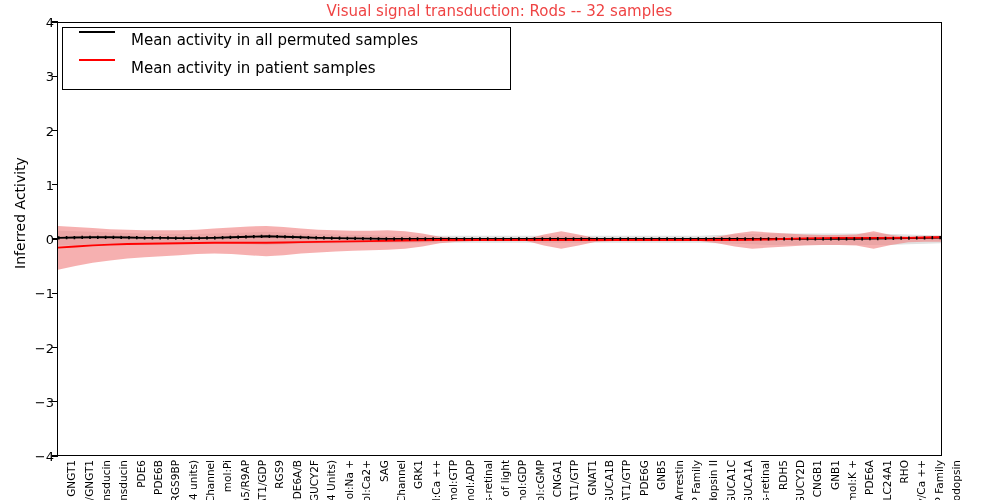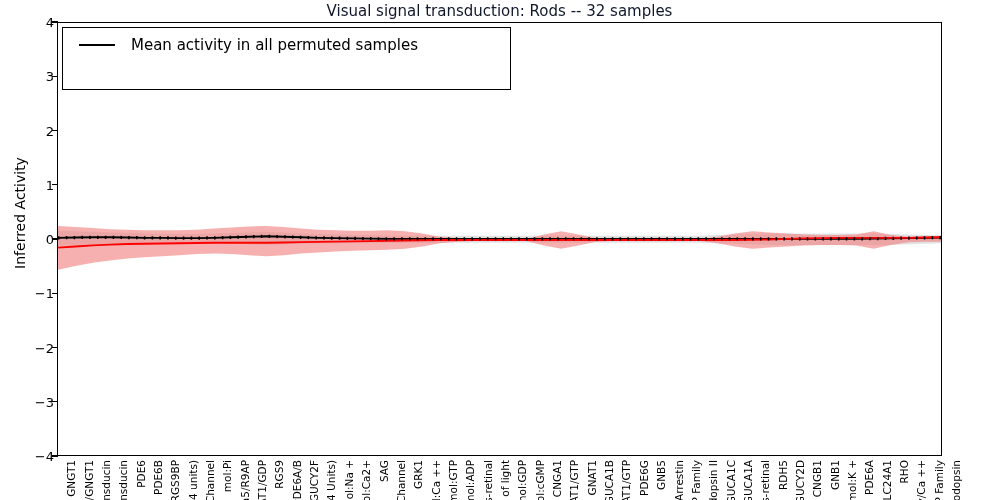--- a/index.html
+++ b/index.html
@@ -20,21 +20,21 @@
     width: 1000px;
     height: 500px;
   }
   .chart-title {
     position: absolute;
     left: 57px;
     top: 2px;
     width: 885px;
     text-align: center;
     font-size: 15px;
-    color: #0f172a;
+    color: #ef4444;
     white-space: nowrap;
   }
   .ylabel {
     position: absolute;
     left: -90px;
     top: 205px;
     width: 220px;
     text-align: center;
     font-size: 14px;
     color: #000;
@@ -94,21 +94,21 @@
     border: 1.3px solid #000;
     background: #fff;
     box-sizing: border-box;
     z-index: 20;
   }
   .legend-row {
     position: absolute;
     left: 8px;
     height: 28px;
     display: flex;
-    align-items: center;
+    align-items: flex-start;
   }
   .legend-row.r0 { top: 3px; }
   .legend-row.r1 { top: 31px; }
   .legend-swatch {
     width: 36px;
     height: 0;
     border-top-width: 2px;
     border-top-style: solid;
     margin-left: 8px;
     margin-right: 16px;
@@ -222,16 +222,20 @@
       <div class="xtick-label" style="left: 911.494px; top: 460px; transform: rotate(-90deg) translate(-100%, 50%); transform-origin: 0px 0px; position: absolute; bottom: auto;">GCAP Family/Ca ++</div>
       <div class="xtick-label" style="left: 928.847px; top: 460px; transform: rotate(-90deg) translate(-100%, 50%); transform-origin: 0px 0px; position: absolute; bottom: auto;">GC1/GCAP Family</div>
       <div class="xtick-label" style="left: 946.2px; top: 460px; transform: rotate(-90deg) translate(-100%, 50%); transform-origin: 0px 0px; position: absolute; bottom: auto;">Rhodopsin</div>
     </div>
 
   <div class="legend-box">
     <div class="legend-row r0">
       <span class="legend-swatch" id="sw0" style="border-top-color: rgb(0, 0, 0);"></span>
       <span class="legend-text">Mean activity in all permuted samples</span>
     </div>
+    <div class="legend-row r1">
+      <span class="legend-swatch" id="sw1" style="border-top-color: rgb(255, 0, 0);"></span>
+      <span class="legend-text">Mean activity in patient samples</span>
+    </div>
   </div>
 
 
 </div>
 
 </body></html>

